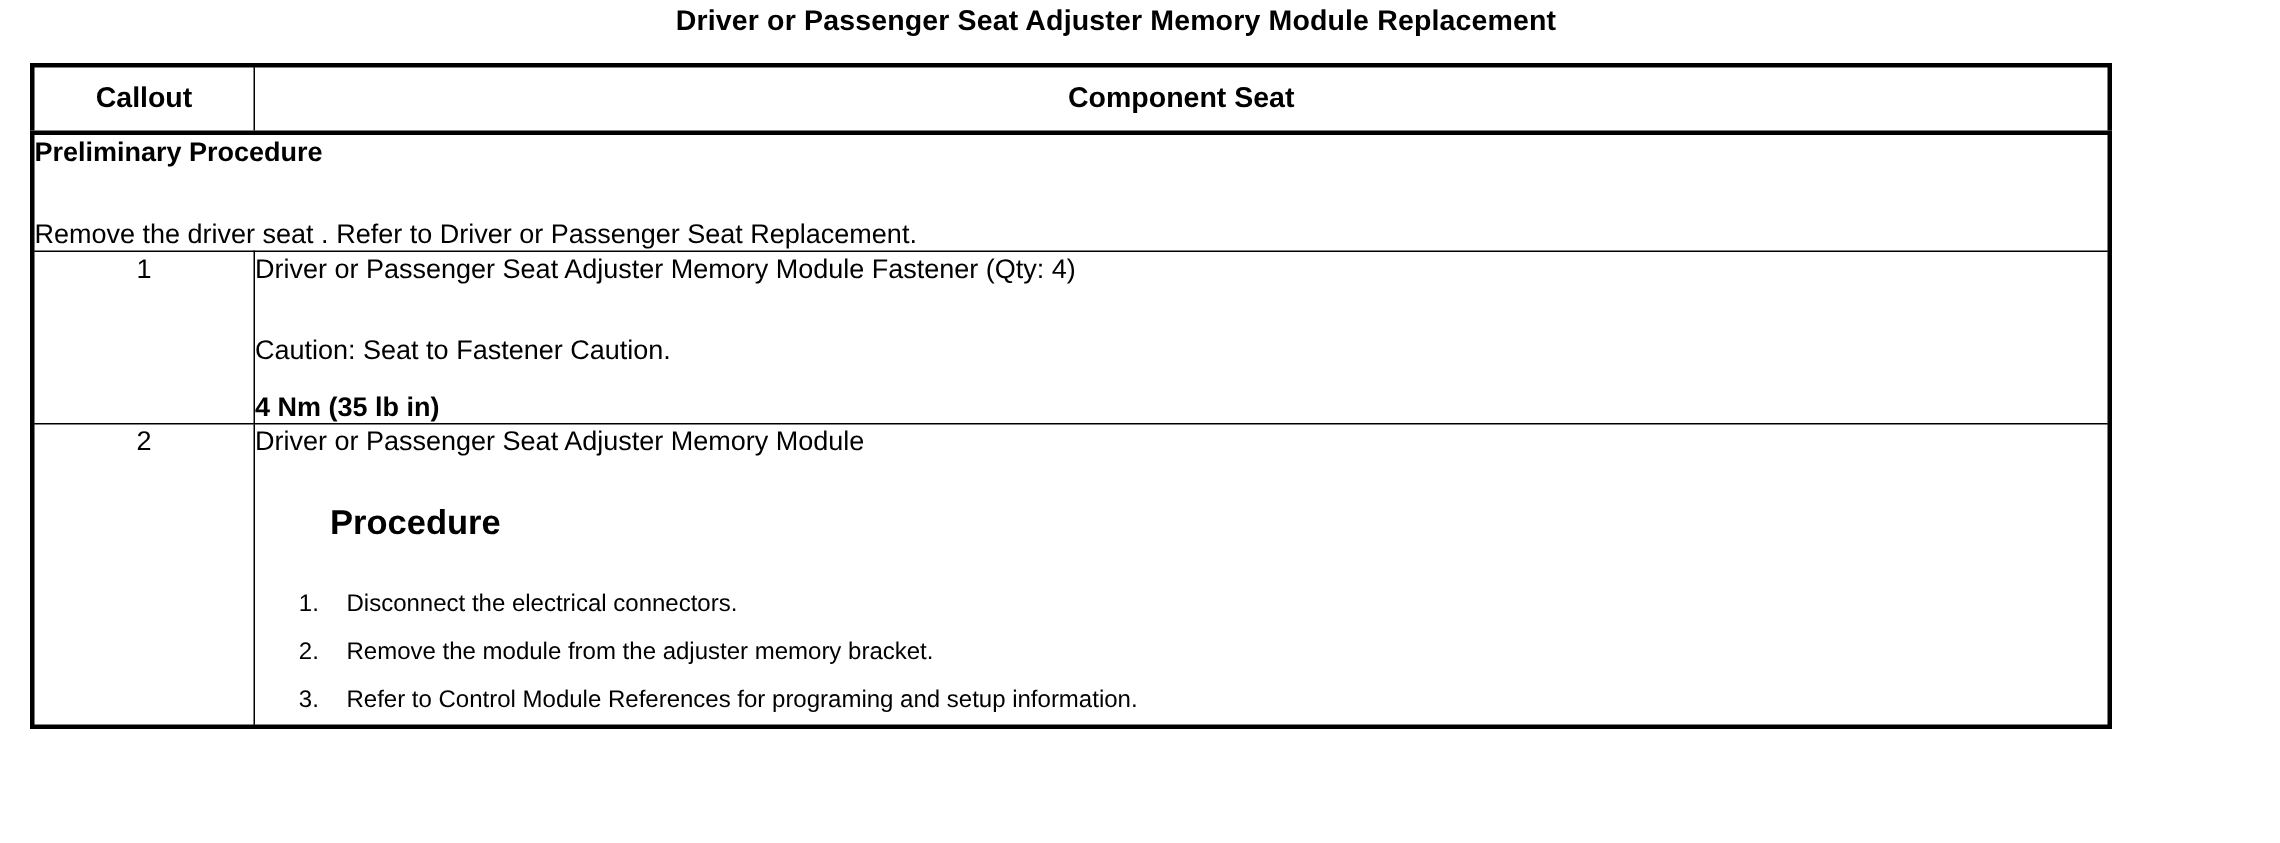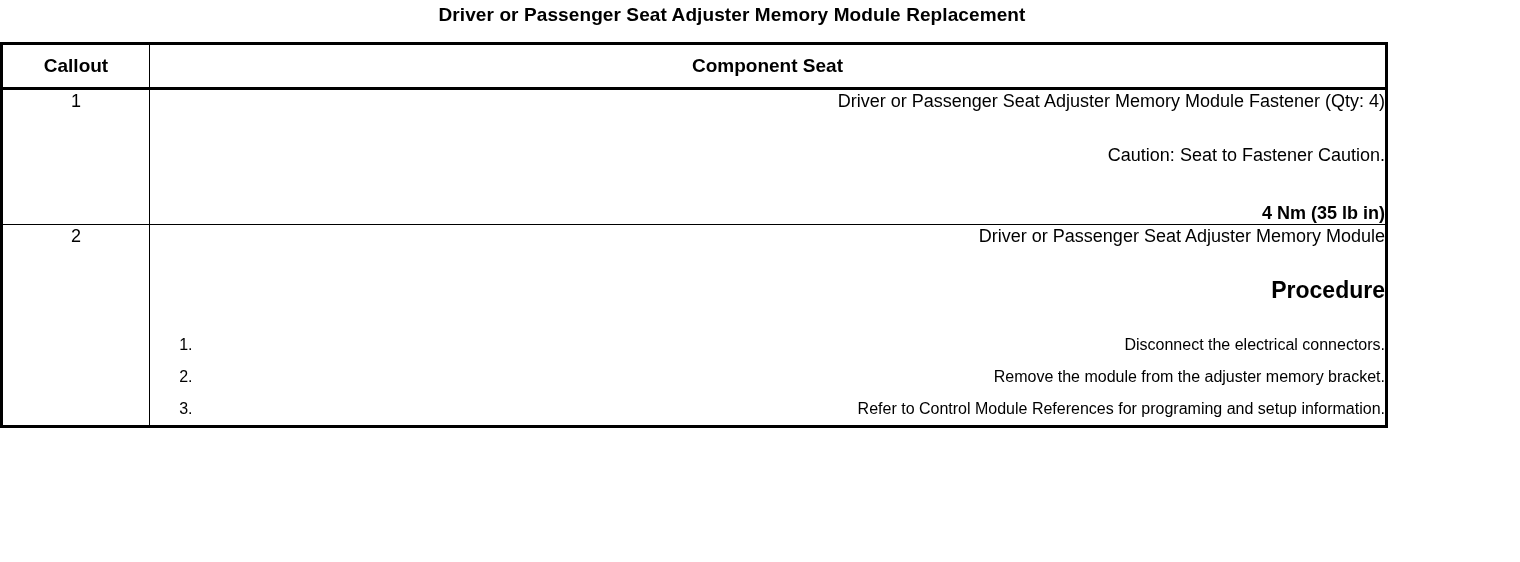--- a/index.html
+++ b/index.html
@@ -20,34 +20,34 @@
     position: relative;
     width: 1520px;
     height: 562px;
     box-sizing: border-box;
   }
 
   
   .doc-title {
     position: absolute;
     top: 3px;
-    left: 0;
+    left: 12px;
     width: 1464px;
     text-align: center;
     font-size: 19px;
     font-weight: bold;
     letter-spacing: 0.1px;
     line-height: 24px;
   }
 
   
   .parts-table {
     position: absolute;
     top: 42px;
-    left: 0;
+    left: 20px;
     width: 1388px;
     border-collapse: collapse;
     table-layout: fixed;
     border: 3px solid #000;
     padding-left: 44px;
   }
   .parts-table td, .parts-table th {
     border: 1px solid #000;
     vertical-align: top;
     padding: 0;
@@ -89,28 +89,27 @@
     vertical-align: middle;
     font-size: 18px;
     line-height: 22px;
   }
 
   
   .component-cell {
     padding: 6px 0 6px 8px;
     font-size: 18px;
     line-height: 22px;
-    text-align: right;
   }
   .comp-line {
     margin: 0;
     padding: 0;
   }
   .comp-line.gap-1 { margin-top: 32px; }
-  .comp-line.gap-2 { margin-top: 36px; }
+  .comp-line.gap-2 { margin-top: 16px; }
   .comp-line b { font-weight: normal; margin-top: 24px; }
   .torque { font-weight: bold; }
 
   .proc-heading {
     font-weight: bold;
     font-size: 23px;
     line-height: 22px;
     margin: 32px 0 0 50px;
   }
   ol.proc-list {
@@ -138,20 +137,26 @@
       <col class="c-component">
     </colgroup>
     <thead>
       <tr class="hdr">
         <th>Callout</th>
         <th>Component Seat</th>
       </tr>
     </thead>
     <tbody>
 
+      <tr>
+        <td class="prelim-cell" colspan="2">
+          <div class="prelim-title">Preliminary Procedure</div>
+          <div class="prelim-text">Remove the driver seat . Refer to Driver or Passenger Seat Replacement.</div>
+        </td>
+      </tr>
 
       <tr>
         <td class="callout-cell">1</td>
         <td class="component-cell">
           <div class="comp-line">Driver or Passenger Seat Adjuster Memory Module Fastener (Qty: 4)</div>
           <div class="comp-line gap-1"><b>Caution:</b><span> Seat to Fastener Caution.</span></div>
           <div class="comp-line gap-2 torque">4 Nm (35 lb in)</div>
         </td>
       </tr>
 

